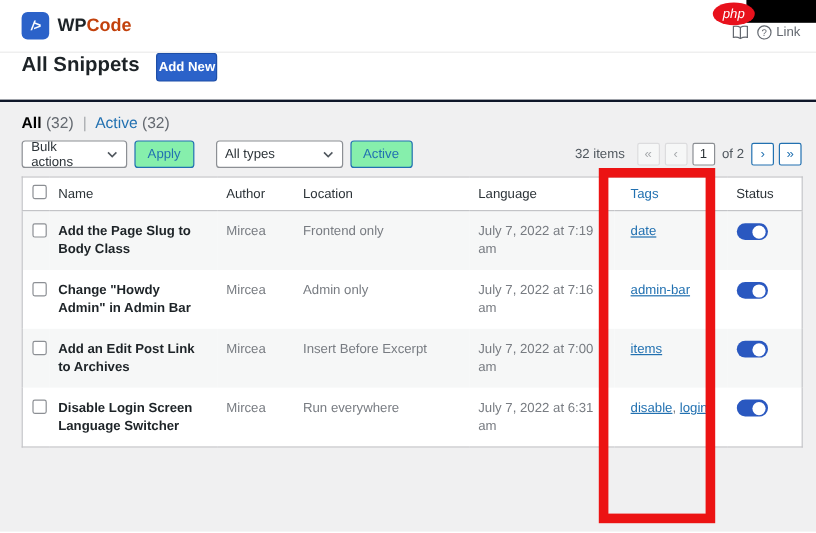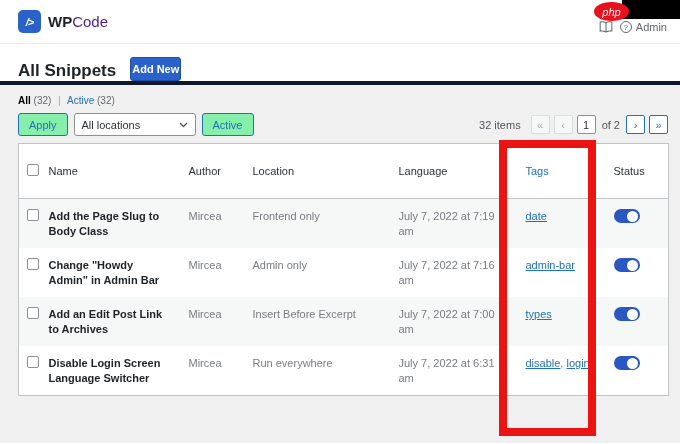--- a/index.html
+++ b/index.html
@@ -5,39 +5,39 @@
   * { margin:0; padding:0; box-sizing:border-box; }
   html,body { width:680px; height:444px; overflow:hidden; }
   body { font-family:"Liberation Sans", sans-serif; background:#fff; position:relative; }
 
   
   .admin-bar { height:44px; background:#fff; border-bottom:1px solid #ebebeb; display:flex; align-items:center; padding-left:18px; position:relative; }
   .logo { display:flex; align-items:center; gap:7px; }
   .logo-icon { width:23px; height:23px; background:#2b62c9; border-radius:5px; color:#fff; font-weight:700; font-style:italic; font-size:11px; display:flex; align-items:center; justify-content:center; letter-spacing:-1px; }
   .logo-text { font-size:15px; color:#1d2327; }
   .logo-text .wp { font-weight:800; }
-  .logo-text .code { font-weight:400; color:#4c1d95; }
+  .logo-text .code { font-weight:700; color:#c2410c; }
 
   .help-area { position:absolute; right:13px; top:21px; display:flex; align-items:center; gap:7px; color:#646970; font-size:11px; }
   .book-icon svg { display:block; }
   .help-item { display:flex; align-items:center; gap:4px; }
   .qmark { width:12px; height:12px; border:1px solid #646970; border-radius:50%; font-size:8px; display:inline-flex; align-items:center; justify-content:center; color:#646970; }
 
   .watermark-black { position:absolute; top:0; right:0; width:58px; height:19px; background:#000; }
   .watermark-php { position:absolute; top:2px; right:51px; width:35px; height:19px; background:#e8111c; border-radius:50%; color:#fff; font-style:italic; font-weight:400; font-size:11px; display:flex; align-items:center; justify-content:center; z-index:2; }
 
   
-  .title-bar { height:41px; background:#fff; border-bottom:4px solid #0f172a; display:flex; align-items:flex-end; gap:14px; padding-left:18px; }
+  .title-bar { height:41px; background:#fff; border-bottom:2px solid #0f172a; display:flex; align-items:flex-start; gap:14px; padding-left:18px; }
   .page-title { font-size:17px; font-weight:700; color:#1d2327; }
   .add-new-btn { background:#2b62c9; border:1px solid #1e4fa8; color:#fff; font-size:11px; font-weight:700; padding:5px 1px; border-radius:3px; cursor:pointer; font-family:inherit; }
 
   
   .content { background:#f0f0f1; height:358px; padding:10px 12px 0 18px; }
 
-  .views { font-size:10px; color:#646970; margin-bottom:7px; }
+  .views { font-size:13px; color:#646970; margin-bottom:7px; }
   .views .current { font-weight:700; color:#000; text-decoration:none; }
   .views a.view-link { color:#2271b1; text-decoration:none; }
   .views .count { color:#646970; font-weight:400; }
   .views .sep { margin:0 4px; color:#a7aaad; }
 
   .tablenav { display:flex; justify-content:space-between; align-items:center; margin-bottom:7px; width:650px; }
   .controls { display:flex; gap:6px; align-items:center; }
   .select { background:#fff; border:1px solid #8c8f94; border-radius:3px; height:23px; display:inline-flex; align-items:center; justify-content:space-between; font-size:11px; color:#2c3338; padding:0 7px; gap:8px; cursor:pointer; }
   .select.bulk { width:88px; }
   .select.types { width:106px; margin-left:12px; }
@@ -47,21 +47,21 @@
 
   .pagination { display:flex; align-items:center; gap:4px; font-size:11px; color:#50575e; }
   .items-count { margin-right:6px; }
   .page-btn { width:19px; height:19px; border:1px solid #dcdcde; background:#f6f7f7; color:#a7aaad; display:inline-flex; align-items:center; justify-content:center; border-radius:2px; font-size:11px; cursor:default; }
   .page-btn.enabled { background:#fff; border-color:#2271b1; color:#2271b1; cursor:pointer; }
   .current-page { width:19px; height:19px; border:1px solid #8c8f94; background:#fff; display:inline-flex; align-items:center; justify-content:center; border-radius:2px; color:#2c3338; }
   .of-label { margin:0 2px; }
 
   
   table.snippets { width:650px; border-collapse:collapse; background:#fff; border:1px solid #c3c4c7; font-size:11px; table-layout:fixed; }
-  th { text-align:left; font-weight:400; color:#2c3338; padding:20px 8px; border-bottom:1px solid #c3c4c7; background:#fff; }
+  th { text-align:left; font-weight:400; color:#2c3338; padding:6px 8px; border-bottom:1px solid #c3c4c7; background:#fff; }
   th.tags-th a { color:#2271b1; text-decoration:none; }
   td { padding:10px 8px; vertical-align:top; color:#787c82; line-height:1.32; }
   tr.striped td { background:#f6f7f7; }
   td.name-cell { font-weight:700; color:#1d2327; }
   td.tags-cell, th.tags-th { padding-left:14px; }
   td.tags-cell a { color:#2271b1; }
   .cb { width:12px; height:12px; border:1px solid #8c8f94; border-radius:2px; background:#fff; display:inline-block; cursor:pointer; }
   .toggle { width:26px; height:14px; background:#2a58c0; border-radius:8px; position:relative; display:inline-block; cursor:pointer; }
   .toggle::after { content:""; width:11px; height:11px; background:#fff; border-radius:50%; position:absolute; right:1.5px; top:1.5px; }
 
@@ -79,21 +79,21 @@
 
   <div class="help-area">
     <span class="book-icon">
       <svg width="14" height="12" viewBox="0 0 16 14">
           <path d="M8 2.2C6.2 1 3.6.7 1.2 1.2v10.6c2.4-.5 4.8-.1 6.8 1.1 2-1.2 4.4-1.6 6.8-1.1V1.2C12.4.7 9.8 1 8 2.2z" fill="none" stroke="#646970" stroke-width="1.2"></path>
           <line x1="8" y1="2.2" x2="8" y2="12.9" stroke="#646970" stroke-width="1.2"></line>
         </svg>
     </span>
     <span class="help-item">
       <span class="qmark">?</span>
-      <span>Admin</span>
+      <span>Link</span>
     </span>
   </div>
 
   <div class="watermark-black"></div>
   <div class="watermark-php">php</div>
 </div>
 
 <div class="title-bar">
   <h1 class="page-title">All Snippets</h1>
   <button class="add-new-btn">Add New</button>
@@ -104,23 +104,31 @@
   <div class="views">
     <a href="#" class="current">All</a>
     <span class="count">(32)</span>
     <span class="sep">|</span>
     <a href="#" class="view-link">Active</a>
     <span class="count">(32)</span>
   </div>
 
   <div class="tablenav">
     <div class="controls">
+      <span class="select bulk">
+        <span>Bulk actions</span>
+        <span class="chevron">
+            <svg width="9" height="6" viewBox="0 0 9 6">
+              <polyline points="1,1 4.5,4.5 8,1" fill="none" stroke="#50575e" stroke-width="1.3"></polyline>
+            </svg>
+          </span>
+      </span>
       <button class="btn-outline">Apply</button>
-      <span class="select locations">
-        <span>All locations</span>
+      <span class="select types">
+        <span>All types</span>
         <span class="chevron">
             <svg width="9" height="6" viewBox="0 0 9 6">
               <polyline points="1,1 4.5,4.5 8,1" fill="none" stroke="#50575e" stroke-width="1.3"></polyline>
             </svg>
           </span>
       </span>
       <button class="btn-outline">Active</button>
     </div>
 
     <div class="pagination">
@@ -173,21 +181,21 @@
     <td>July 7, 2022 at 7:16 am</td>
     <td class="tags-cell"><a href="#">admin-bar</a></td>
     <td><span class="toggle"></span></td>
   </tr>
         <tr class="striped">
     <td><span class="cb"></span></td>
     <td class="name-cell">Add an Edit Post Link to Archives</td>
     <td>Mircea</td>
     <td>Insert Before Excerpt</td>
     <td>July 7, 2022 at 7:00 am</td>
-    <td class="tags-cell"><a href="#">types</a></td>
+    <td class="tags-cell"><a href="#">items</a></td>
     <td><span class="toggle"></span></td>
   </tr>
         <tr>
     <td><span class="cb"></span></td>
     <td class="name-cell">Disable Login Screen Language Switcher</td>
     <td>Mircea</td>
     <td>Run everywhere</td>
     <td>July 7, 2022 at 6:31 am</td>
     <td class="tags-cell"><a href="#">disable</a>, <a href="#">login</a></td>
     <td><span class="toggle"></span></td>

